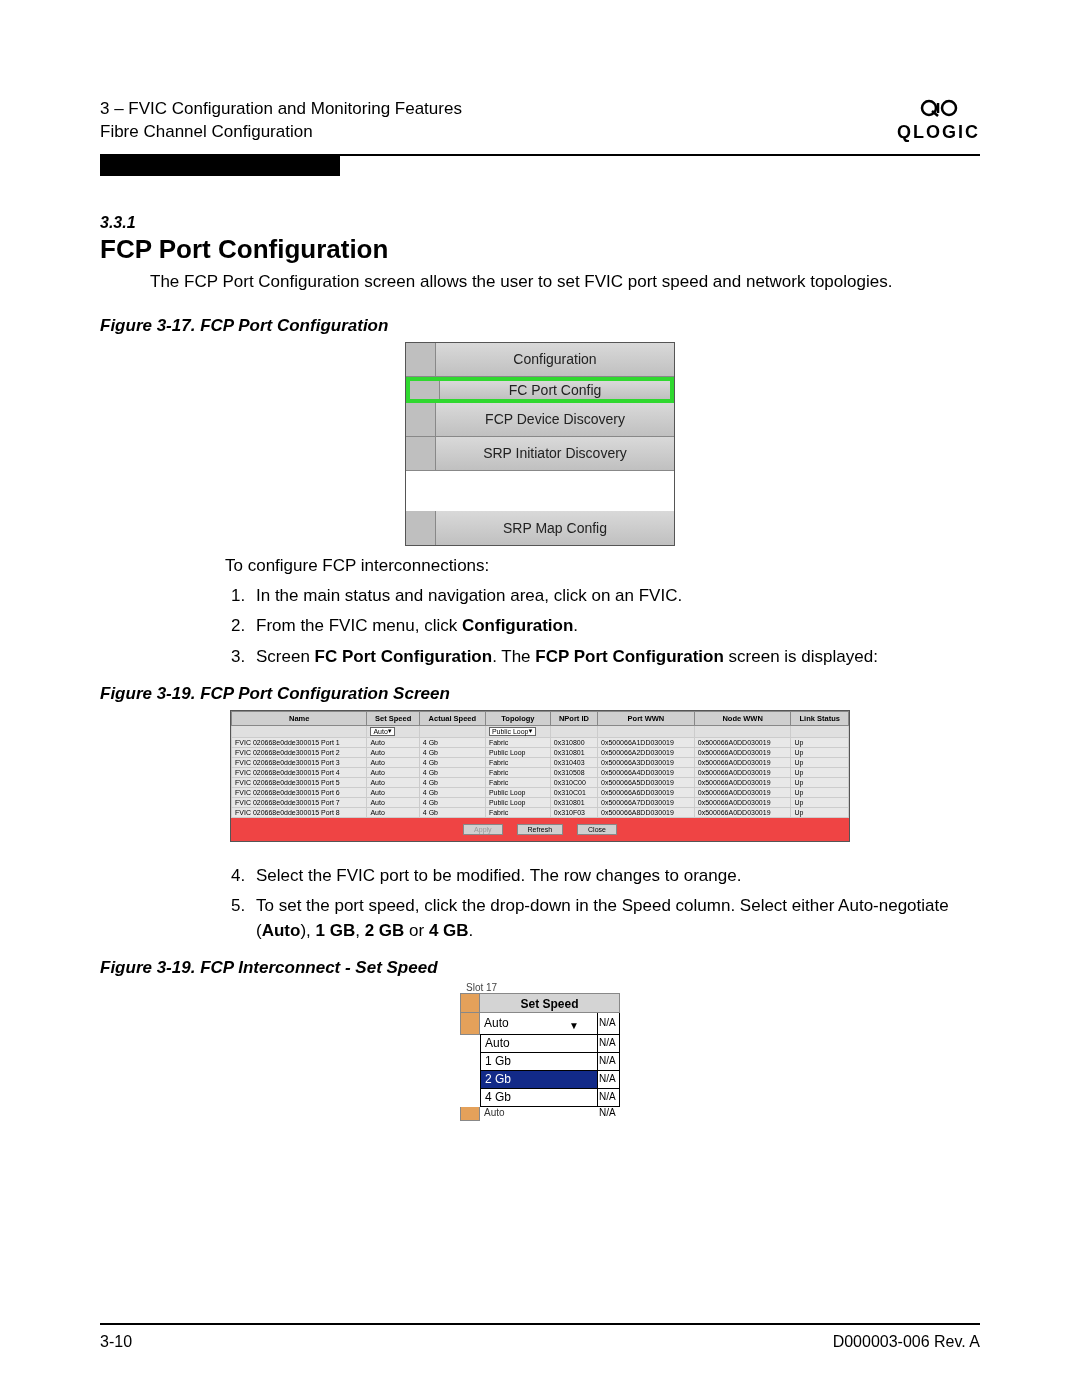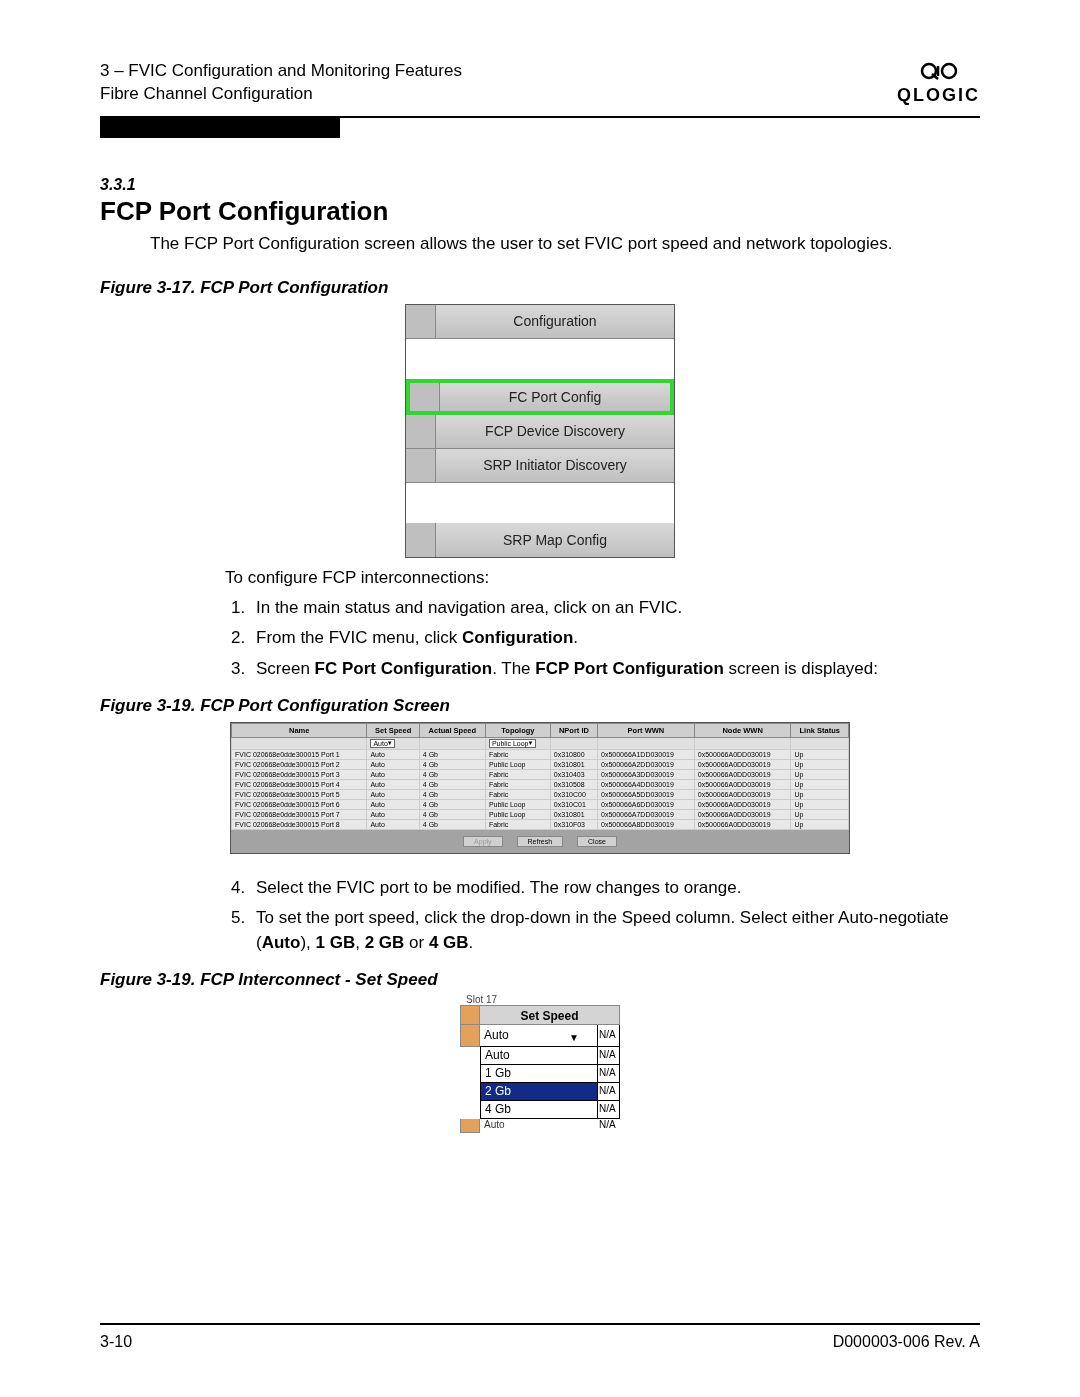--- a/index.html
+++ b/index.html
@@ -5,45 +5,45 @@
   * { box-sizing: border-box; margin: 0; padding: 0; }
   body {
     width: 1080px;
     height: 1397px;
     background: #fff;
     font-family: Arial, Helvetica, sans-serif;
     color: #000;
     position: relative;
     padding: 60px 100px 50px 100px;
   }
-  .page-header { display: flex; justify-content: space-between; align-items: flex-end; }
+  .page-header { display: flex; justify-content: space-between; align-items: center; margin-top: 38px; }
   .header-left { font-size: 17px; line-height: 1.35; }
   .logo-wrap { text-align: center; }
   .logo-glyph { font-weight: bold; font-size: 20px; letter-spacing: -3px; }
   .logo-text { font-weight: bold; font-size: 18px; letter-spacing: 2px; }
   .hr-top { border: 0; border-top: 2px solid #000; margin-top: 10px; }
   .black-bar { width: 240px; height: 20px; background: #000; }
   .sec-num { font-style: italic; font-weight: bold; font-size: 16px; margin-top: 38px; }
   .sec-title { font-weight: bold; font-size: 26px; margin-top: 2px; }
   .body-indent { margin-left: 50px; margin-top: 6px; font-size: 17px; line-height: 1.35; }
   .fig-caption { font-style: italic; font-weight: bold; font-size: 17px; margin-top: 22px; }
   
   .menu317 { width: 270px; margin: 6px auto 0 auto; border: 1px solid #555; }
   .menu317 .row { display:flex; align-items:center; height:34px; background: linear-gradient(#d9d9d9,#c0c0c0); border-bottom:1px solid #888; font-size:14px; color:#222; text-align:center; }
   .menu317 .row:last-child { border-bottom:0;margin-top:40px; }
   .menu317 .swatch { width:30px; height:100%; background:#bfbfbf; border-right:1px solid #888; }
   .menu317 .label { flex:1; }
-  .menu317 .row.sel { border: 4px solid #2fd82f; height:36px;margin-top:40px; }
+  .menu317 .row.sel { border: 4px solid #2fd82f; height:26px; }
   .instr { margin-left:125px; margin-top:10px; font-size:17px; }
   ol.steps { margin-left:150px; margin-top:8px; font-size:17px; line-height:1.45; }
   ol.steps li { padding-left:6px; margin-bottom:6px; }
   
   .shot318 {
     width: 620px; margin: 6px auto 0 auto;
-    border: 1px solid #555; background:#a3a3a3;
+    border: 1px solid #555; background:#ef4444;
     font-size: 7px; font-family: Arial, sans-serif;
     color:#000;
   }
   .shot318 table { width:100%; border-collapse: collapse; }
   .shot318 th { background:#cfcfcf; border:1px solid #888; font-weight:bold; padding:2px 3px; font-size:7.5px; }
   .shot318 td { border:1px solid #ccc; background:#e8e8e8; padding:1px 3px; white-space:nowrap; }
   .shot318 .filterrow td { background:#e0e0e0; }
   .shot318 .select-box { display:inline-block; border:1px solid #666; background:#fff; font-size:7px; padding:0 6px 0 2px; position:relative; }
   .shot318 .select-box::after { content:"▼"; font-size:6px; position:absolute; right:1px; top:0; }
   .shot318-btns { text-align:center; padding:6px 0; }

